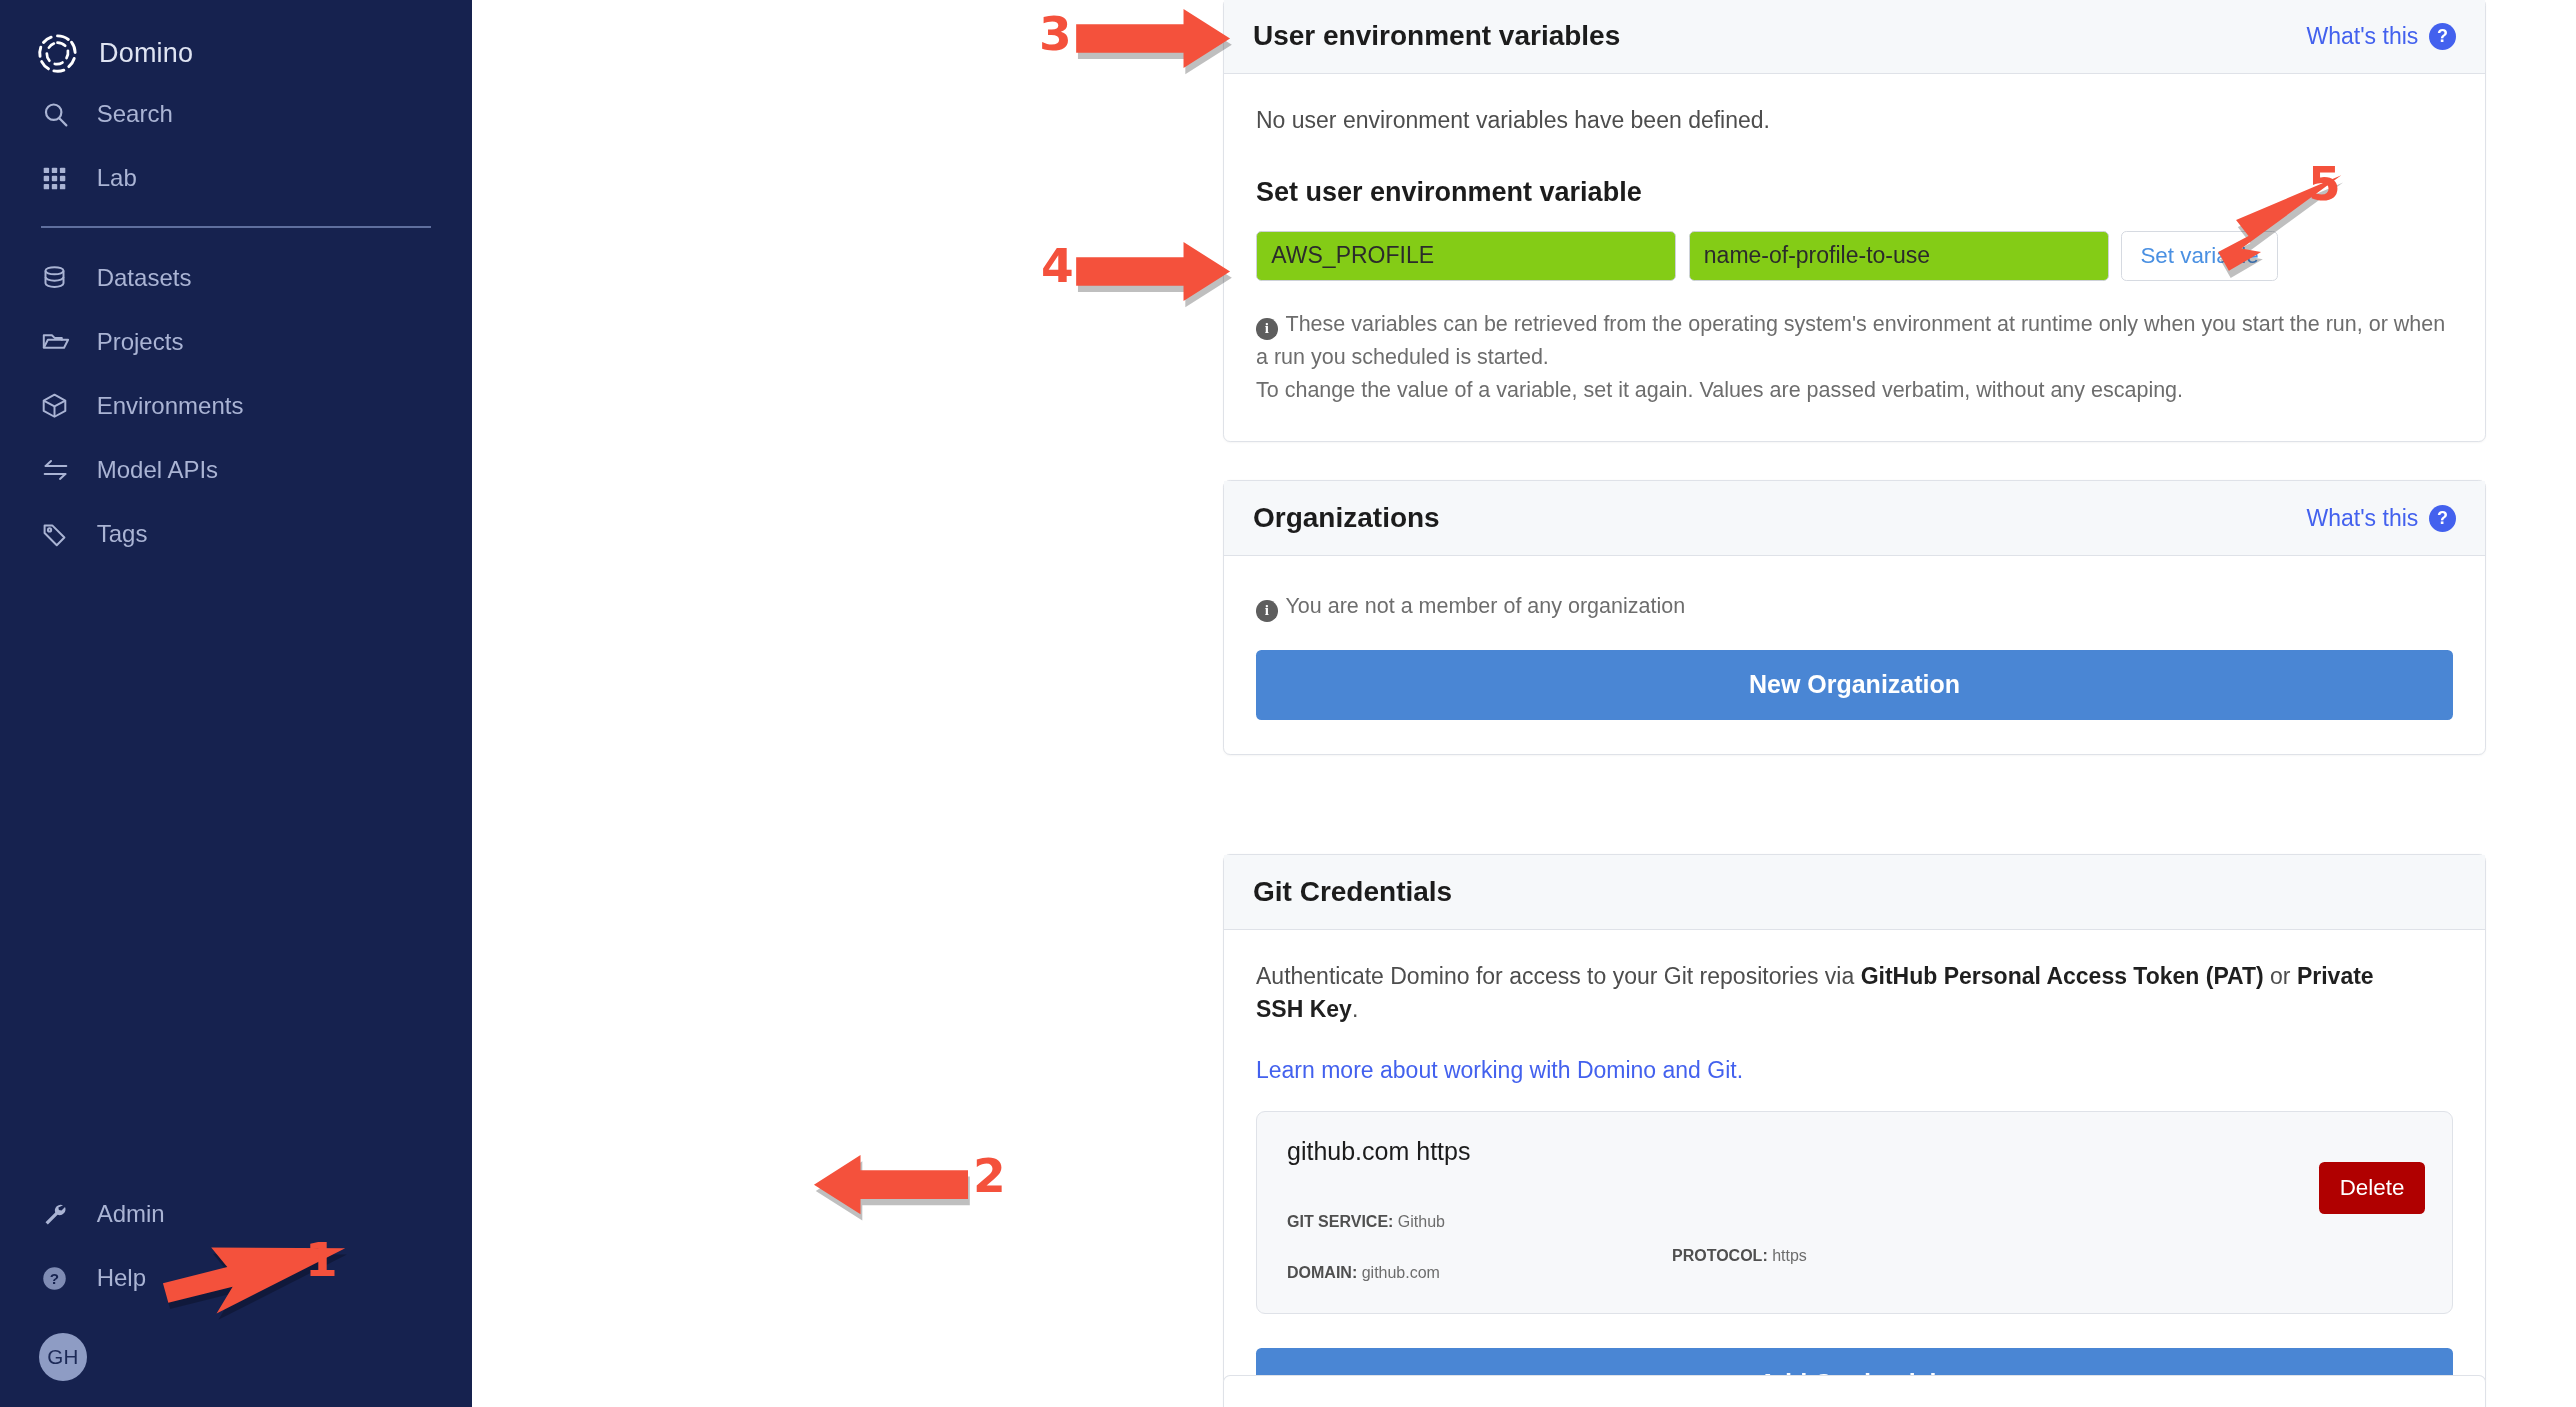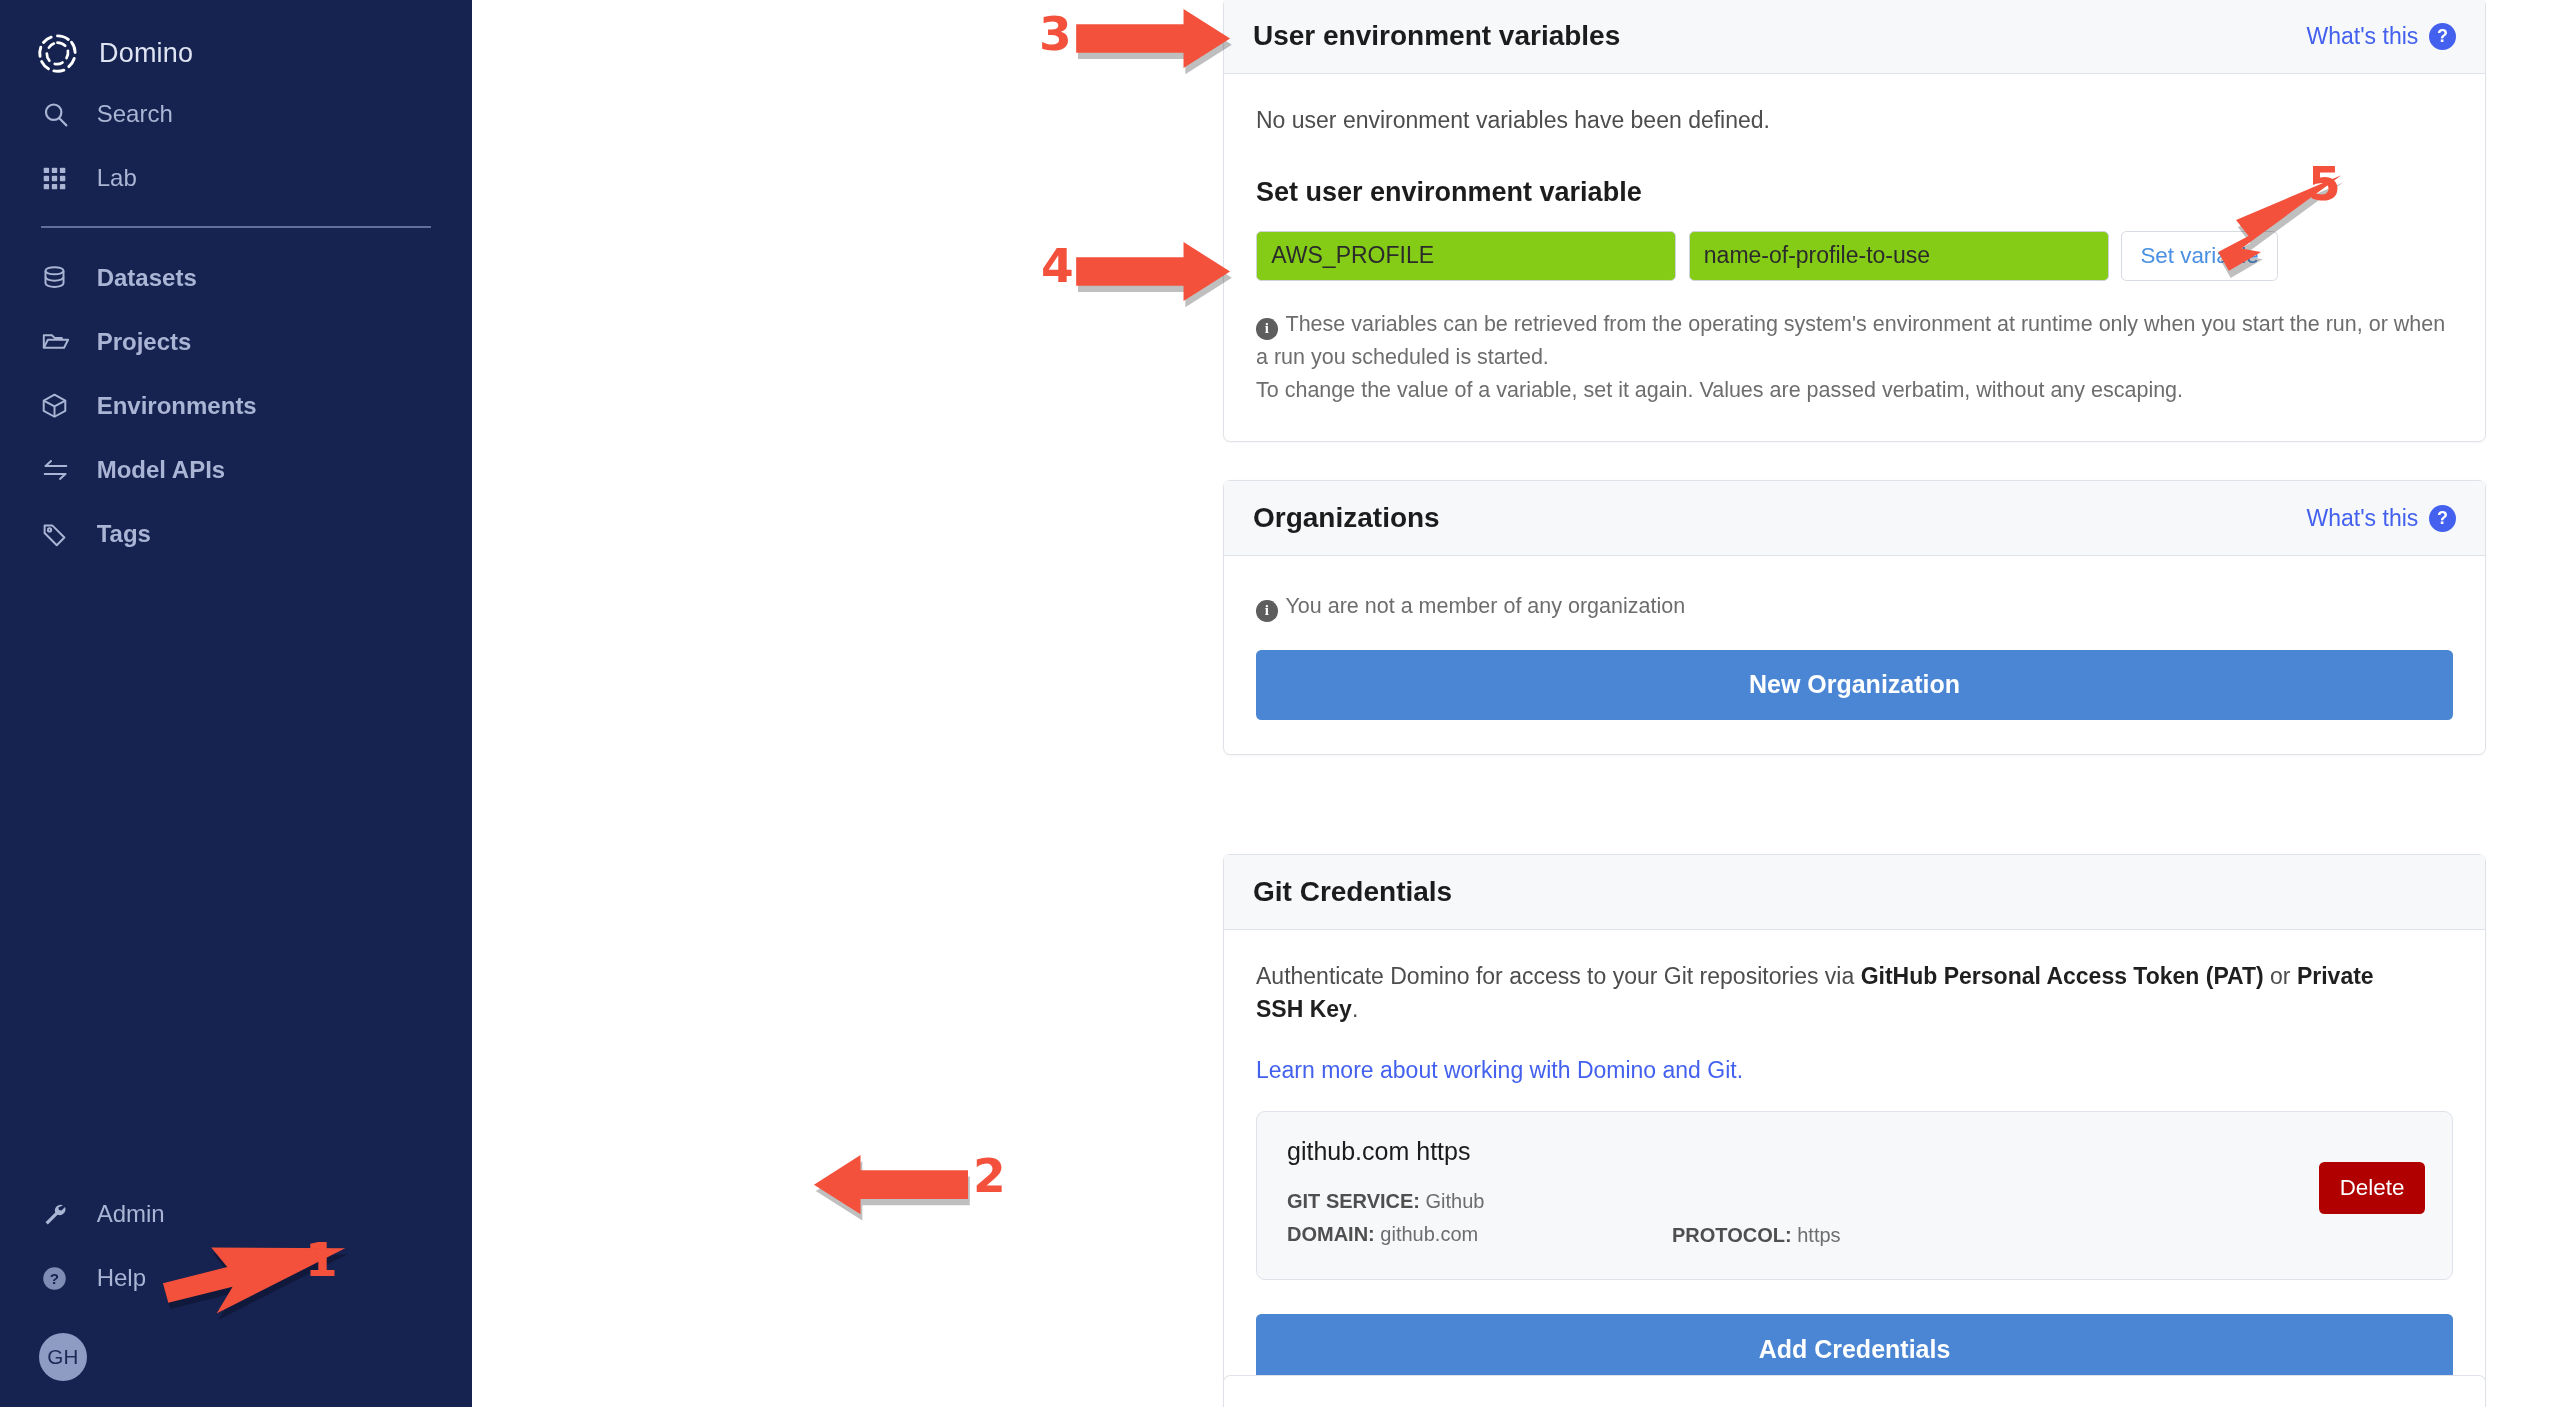--- a/index.html
+++ b/index.html
@@ -22,21 +22,21 @@
   .brand-name { font-size: 27px; color: #dfe4f2; margin-left: 18px; letter-spacing: 0.2px; }
 
   .nav-item {
     display: flex; align-items: center;
     height: 64px; padding-left: 41px;
     color: #aab4d4; font-size: 24px; cursor: pointer;
   }
   .nav-item .ico { width: 36px; flex: 0 0 36px; display:flex; align-items:center; justify-content:flex-start; }
   .nav-item .lbl { margin-left: 19.7px; }
   .nav-sep { height: 1.8px; background: #5f6f9e; margin: 16px 41px 12.5px 41px; }
-  .nav-group { margin-top: 5.4px; font-weight: bold; }
+  .nav-group { margin-top: 5.4px; }
 
   .sidebar-spacer { flex: 1 1 auto; }
   .sidebar-bottom { padding-bottom: 27px; }
   .avatar {
     width: 48px; height: 48px; border-radius: 50%;
     background: #8e9cc4; color: #1d2a57;
     display: flex; align-items: center; justify-content: center;
     font-size: 20.6px; font-weight: normal; margin-left: 39px; margin-top: 23px;
     letter-spacing: 0.4px;
   }
@@ -124,21 +124,21 @@
   }
 
   .cred-card {
     border: 1.8px solid #dfe2e8; border-radius: 9px; background: #f7f8fa;
     padding: 25px 30px 27px 30px; position: relative; margin-top: 27px;
   }
   .cred-title { font-size: 25px; color: #1c1c1c; margin-bottom: 19.7px; }
   .cred-grid { display: flex; align-items: flex-start; }
   .cred-col-a { width: 385px; }
   .cred-col-b { width: 385px; padding-top: 34px; }
-  .cred-line { font-size: 20px; color: #6d6d6d; line-height: 1.65; }
+  .cred-line { font-size: 16px; color: #6d6d6d; line-height: 1.65; margin-top: 24px; }
   .cred-key { font-weight: bold; color: #4f4f4f; }
   .btn-delete {
     position: absolute; right: 27px; top: 50px;
     background: #b00000; color: #fff; border: none; border-radius: 5.4px;
     width: 106px; height: 52px; font-size: 22.4px; cursor: pointer;
     display:flex; align-items:center; justify-content:center;
   }
   .b { font-weight: bold; color: #1f1f1f; }
   .link-blue { color: #4361ee; font-size: 23px; cursor: pointer; display:inline-block; }
 

